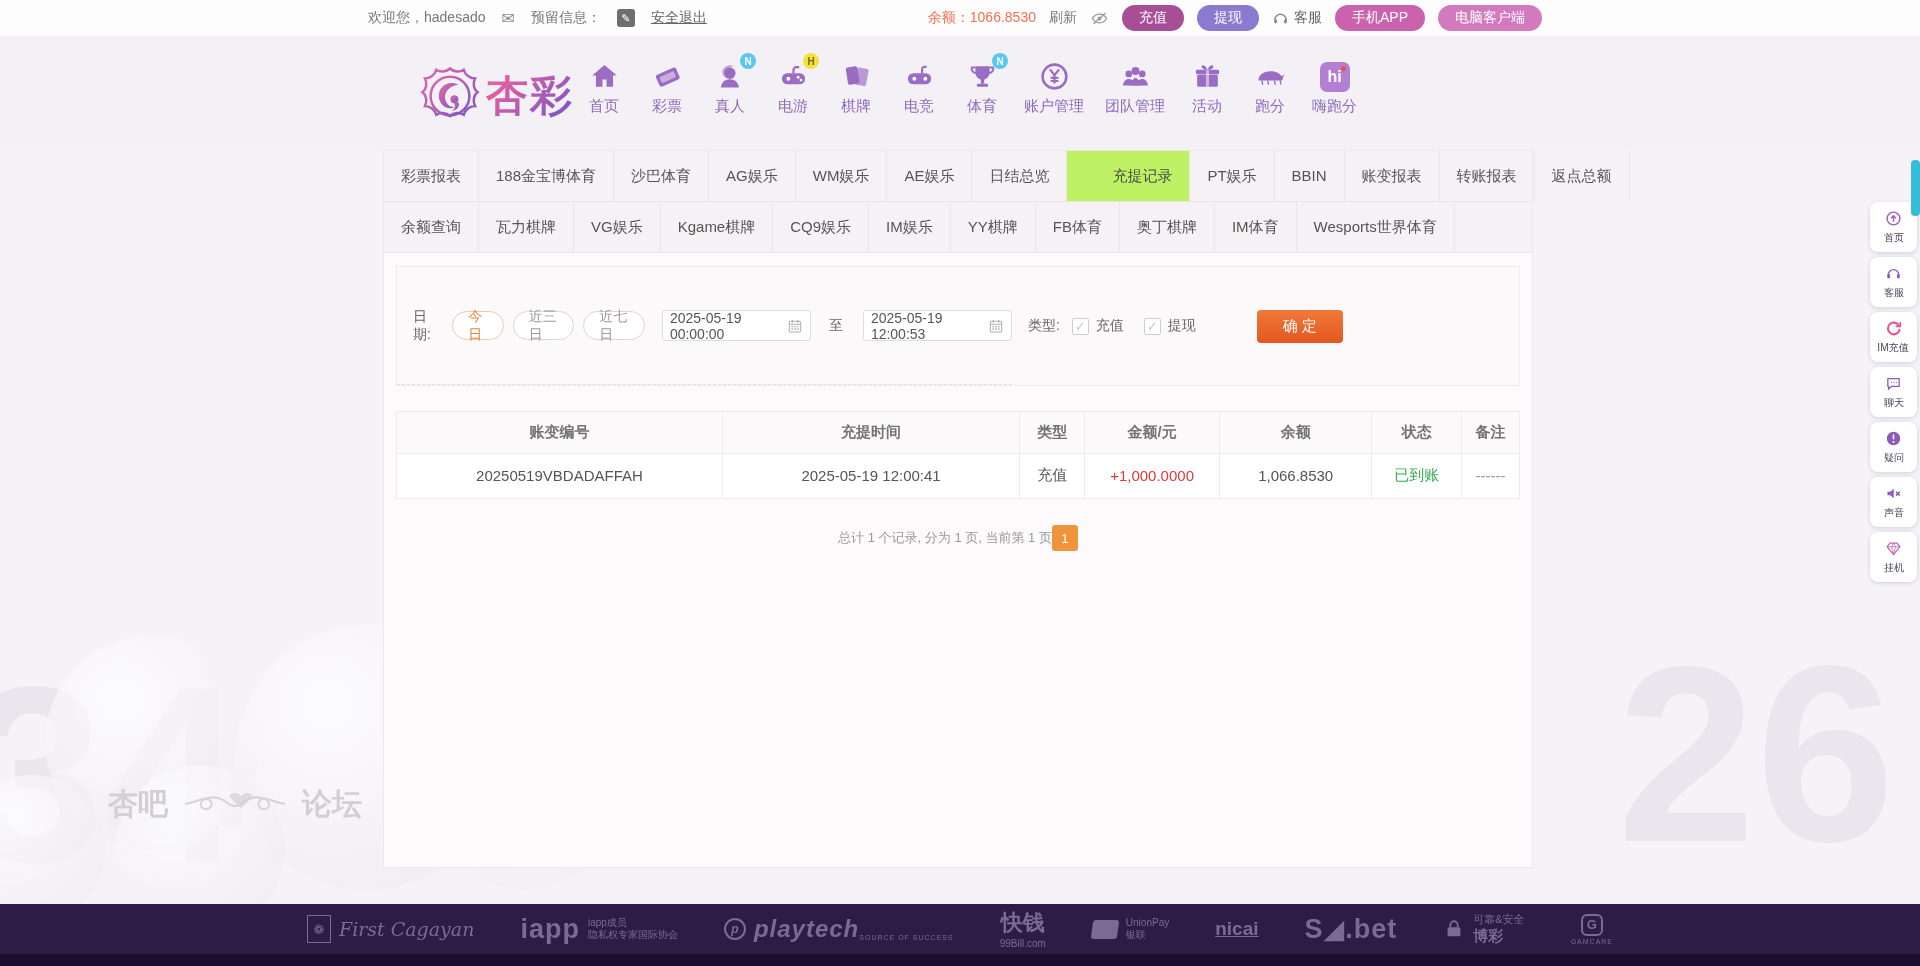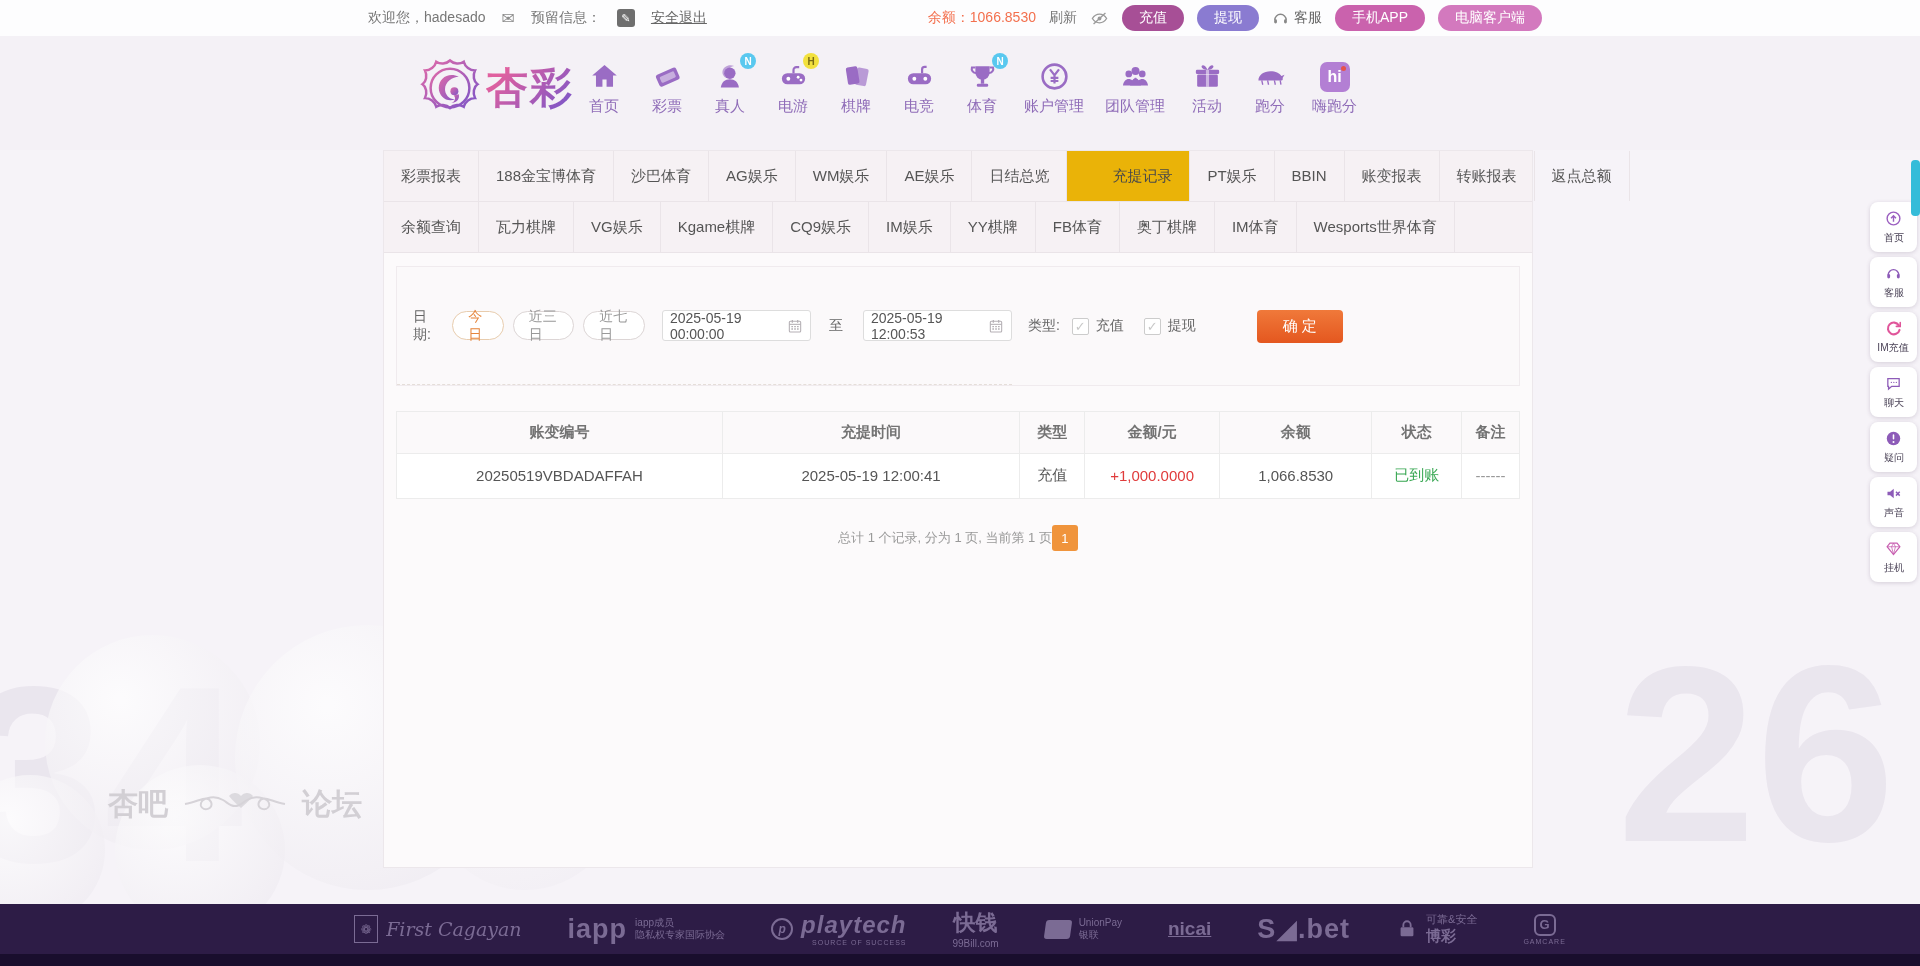--- a/index.html
+++ b/index.html
@@ -32,39 +32,39 @@
 .tb-btn { border:none; border-radius:13px; color:#fff; font-size:14px; height:26px; padding:0 17px; cursor:pointer; font-family:inherit; }
 .tb-btn.deposit { background:#a74f96; }
 .tb-btn.withdraw { background:#8a7bd1; }
 .tb-btn.app { background:#ca62ad; }
 .tb-btn.pc { background:#d379be; }
 .tb-cs { display:inline-flex; align-items:center; gap:5px; color:#666; cursor:pointer; }
 .tb-cs svg { width:17px; height:17px; color:#888; }
 
 
 .header { position:absolute; top:36px; left:0; right:0; height:114px; background:#f4f1f6; z-index:14; }
-.logo { position:absolute; left:420px; top:22px; display:flex; align-items:center; gap:6px; cursor:pointer; }
+.logo { position:absolute; left:420px; top:30px; display:flex; align-items:center; gap:6px; cursor:pointer; }
 .logo svg { width:60px; height:60px; }
 .brand { font-size:42px; font-weight:bold; letter-spacing:2px; background:linear-gradient(135deg,#e0609f 20%,#8457c5 85%); -webkit-background-clip:text; background-clip:text; color:transparent; }
 .main-nav { position:absolute; left:576px; top:24px; display:flex; align-items:flex-end; gap:7px; }
 .nav-item { min-width:56px; padding:0 7px; display:flex; flex-direction:column; align-items:center; gap:5px; cursor:pointer; }
 .nav-icon { position:relative; width:34px; height:32px; color:#9a6cc4; display:flex; align-items:flex-end; justify-content:center; }
 .nav-icon svg { width:31px; height:31px; fill:currentColor; }
 .nav-badge { position:absolute; top:-7px; right:-9px; width:16px; height:16px; border-radius:50%; font-size:10px; font-weight:bold; display:flex; align-items:center; justify-content:center; }
 .nav-badge.N { background:#59c8ef; color:#fff; }
 .nav-badge.H { background:#f2e13e; color:#7a6c14; }
 .nav-label { font-size:15px; color:#8f6cb8; white-space:nowrap; }
 .hi-box { width:30px; height:30px; border-radius:7px; background:#b37fd4; color:#fff; font-weight:bold; font-size:16px; display:flex; align-items:center; justify-content:center; position:relative; }
 .hi-box::after { content:""; width:5px; height:5px; border-radius:50%; background:#e5534b; position:absolute; top:4px; right:4px; }
 
 
 .panel { position:absolute; left:383px; top:150px; width:1150px; height:718px; background:#fcfafb; border:1px solid #ece7eb; z-index:12; }
 .tabs-row { display:flex; border-bottom:1px solid #eae4e8; background:#f6f1f4; }
 .tab { padding:0 17px; line-height:49px; height:50px; font-size:15px; color:#555; border-right:1px solid #eae4e8; cursor:pointer; white-space:nowrap; }
-.tab.active { background:#eab308; color:#4a4a4a;padding-left:45px; }
+.tab.active { background:#bef264; color:#4a4a4a;padding-left:45px; }
 
 
 .filterbox { margin:13px 12px 0; border:1px solid #f0ebee; background:#fbf9fa; display:flex; height:120px; }
 .searchcol { width:88px; border-right:1px solid #eee9ec; display:flex; flex-direction:column; align-items:center; justify-content:center; gap:6px; color:#c4bec4; }
 .searchcol svg { width:26px; height:26px; }
 .searchcol .lbl { font-size:15px; }
 .filterrows { flex:1; display:flex; }
 .frow { flex:1; display:flex; align-items:center; padding-left:16px; gap:9px; }
 .frow.first { border-bottom:1px dashed #e5ded9; }
 .flabel { font-size:14px; color:#666; margin-right:3px; }
@@ -110,21 +110,21 @@
 
 
 .footer { position:absolute; left:0; bottom:12px; height:50px; width:100%; background:#2d1c46; display:flex; align-items:center; justify-content:center; gap:46px; z-index:10; }
 .footer-strip { position:absolute; left:0; bottom:0; width:100%; height:12px; background:#190e2d; z-index:10; }
 .flogo { color:#7b6b94; display:flex; align-items:center; gap:8px; }
 .flogo .subs { font-size:10px; line-height:1.25; }
 .k-firstcagayan .licon { width:24px; height:28px; border:1px solid #7b6b94; display:flex; align-items:center; justify-content:center; font-size:13px; }
 .k-firstcagayan .name { font-style:italic; font-family:"DejaVu Serif","Liberation Serif",serif; font-size:19px; }
 .k-iapp .name { font-weight:bold; font-size:27px; letter-spacing:1px; }
 .k-playtech .name { font-size:24px; font-weight:bold; font-style:italic; letter-spacing:1px; }
-.k-playtech .col { display:flex; flex-direction:column; align-items:flex-end; }
+.k-playtech .col { display:flex; flex-direction:row; align-items:flex-end; }
 .k-playtech .subs { font-size:7px; letter-spacing:1px; }
 .k-playtech .licon { width:22px; height:22px; border:2px solid #7b6b94; border-radius:50%; display:flex; align-items:center; justify-content:center; font-weight:bold; font-size:12px; font-style:italic; }
 .k-kuaiqian .col { display:flex; flex-direction:column; align-items:center; }
 .k-kuaiqian .name { font-size:22px; font-weight:bold; }
 .k-unionpay .licon { width:26px; height:19px; background:#7b6b94; border-radius:3px; transform:skewX(-8deg); }
 .k-nicai .name { font-weight:bold; font-size:19px; text-decoration:underline; }
 .k-sbet .name { font-size:27px; font-weight:bold; letter-spacing:1px; }
 .k-secure .licon svg { width:22px; height:22px; color:#7b6b94; }
 .k-secure .col .name { font-size:11px; }
 .k-secure .col .subs { font-size:15px; font-weight:bold; }

